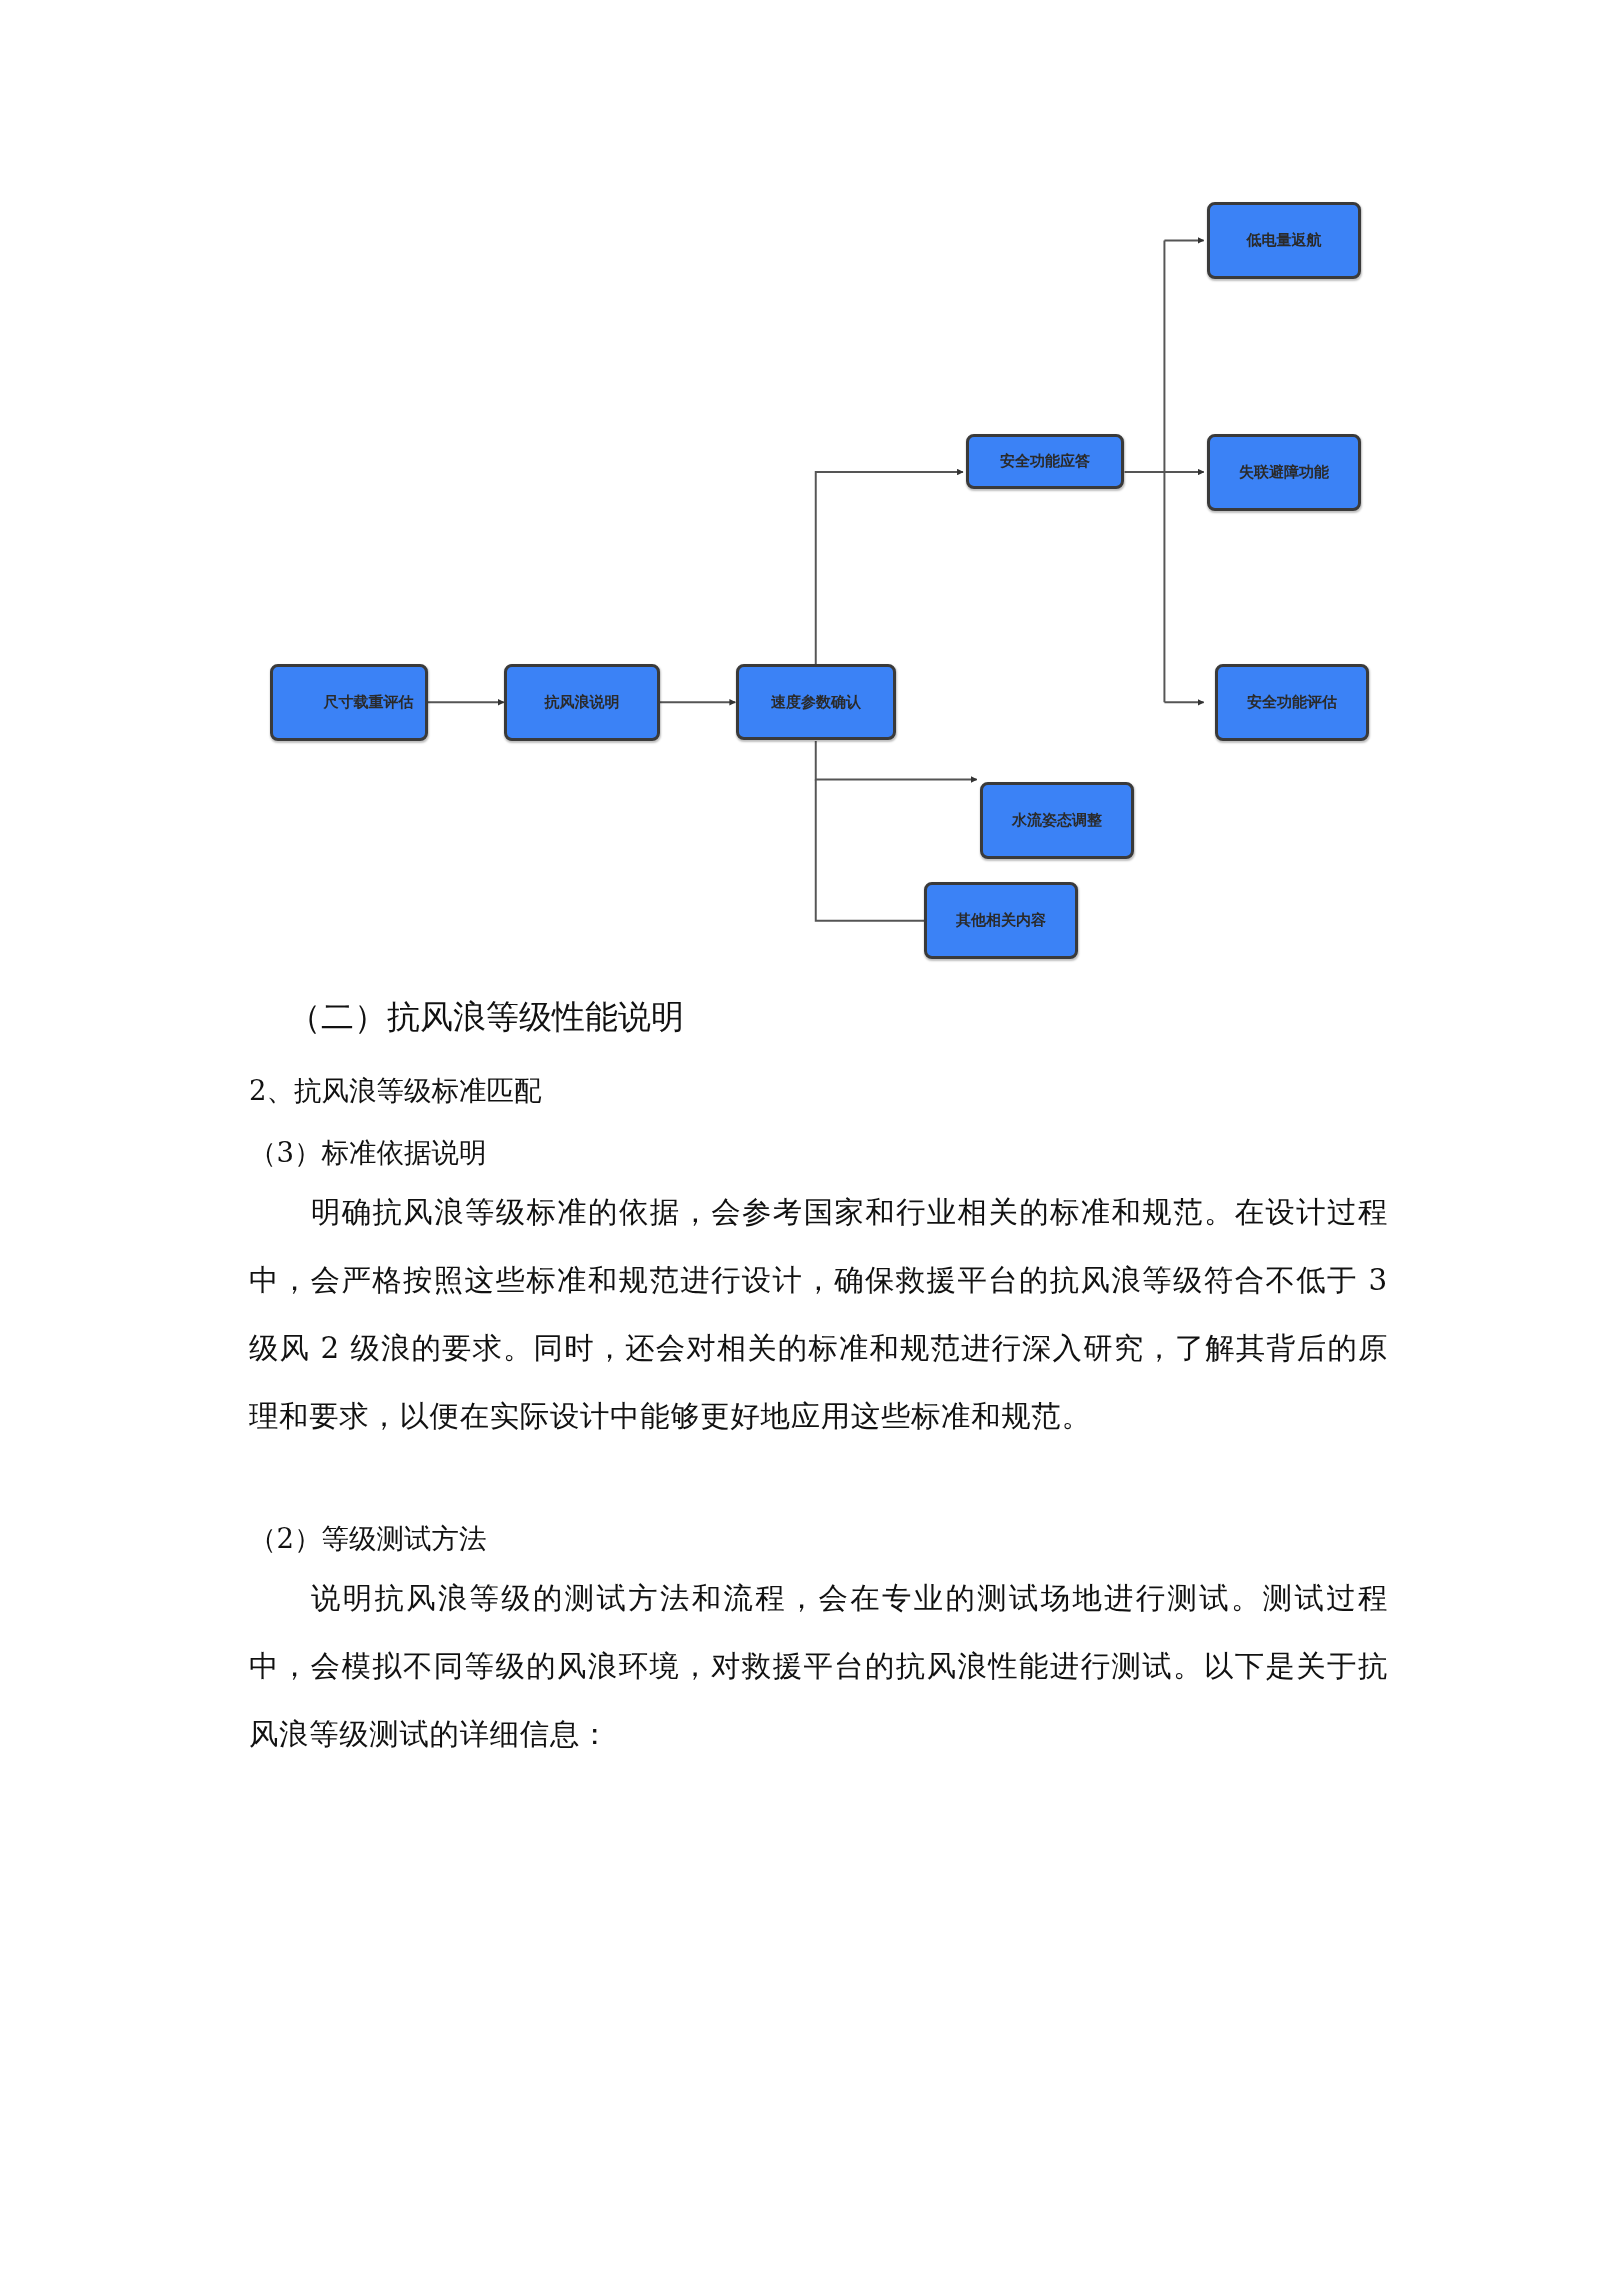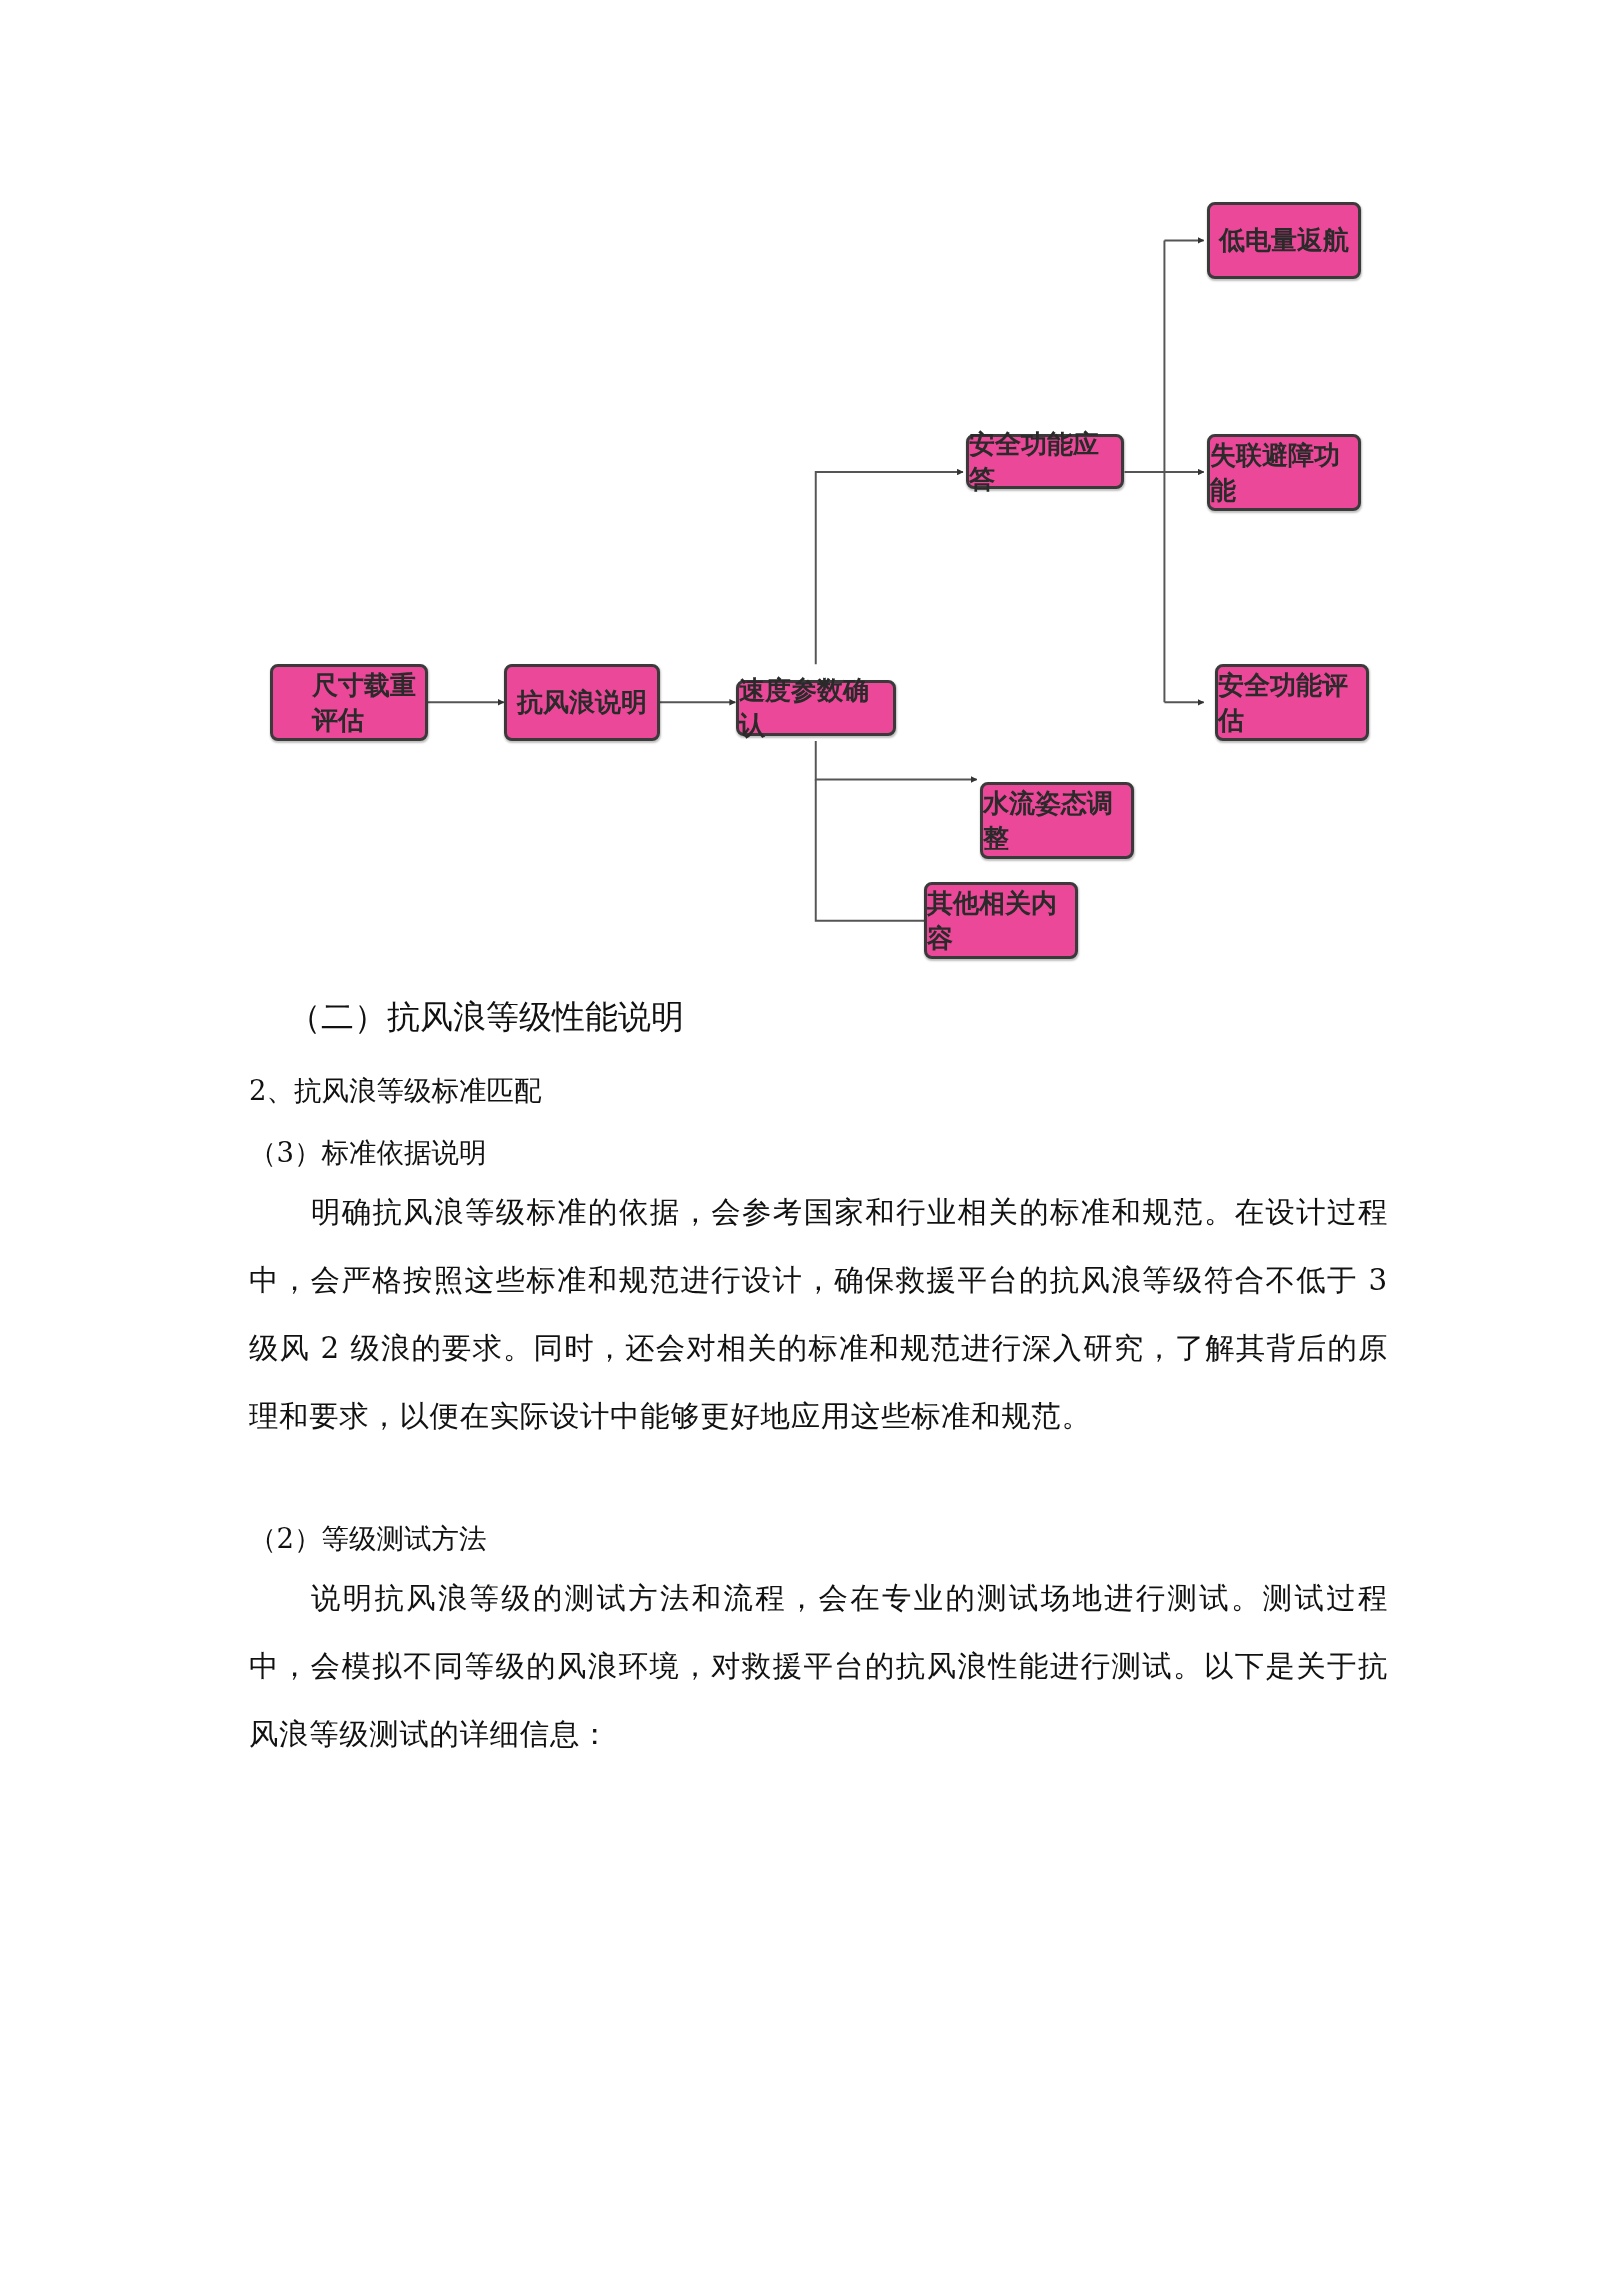--- a/index.html
+++ b/index.html
@@ -1,17 +1,17 @@
 <!DOCTYPE html>
 <html style="font-size:10.5px"><head>
 <meta charset="utf-8">
 <style>
   html, body { margin:0; padding:0; background:#ffffff; }
   body { width:1623px; height:2295px; position:relative; overflow:hidden; font-family:"DejaVu Serif","Liberation Serif",serif; color:#111; }
-  .node { position:absolute; box-sizing:border-box; border:3.9px solid #3a3a3a; border-radius:7.9px; background:#ec4899; display:flex; align-items:center; justify-content:center; font-family:"DejaVu Sans","Liberation Sans",sans-serif; font-weight:bold; font-size:26px; color:#2a2a2a; box-shadow:0.7px 1.3px 2px rgba(0,0,0,0.25); }
+  .node { position:absolute; box-sizing:border-box; border:3.9px solid #3a3a3a; border-radius:7.9px; background:#3b82f6; display:flex; align-items:center; justify-content:center; font-family:"DejaVu Sans","Liberation Sans",sans-serif; font-weight:bold; font-size:15px; color:#2a2a2a; box-shadow:0.7px 1.3px 2px rgba(0,0,0,0.25); }
   svg.edges { position:absolute; left:0; top:0; }
   .h2 { position:absolute; left:249px; top:995px; font-size:33px;margin-left:39px; }
   .h3 { position:absolute; left:249px; top:1073px; font-size:27.5px; }
   .h4 { position:absolute; left:249px; font-size:27.5px; }
   .para { position:absolute; left:249px; width:1139px; font-size:29.4px; line-height:68px; text-indent:62px; text-align:justify; letter-spacing:0.7px; }
 </style>
 </head>
 <body>
 
 <svg class="edges" width="1623" height="982" viewBox="0 0 2481 1500">
@@ -35,21 +35,21 @@
     <line x1="1719" y1="721" x2="1780" y2="721"></line>
     <line x1="1780" y1="367" x2="1780" y2="1073"></line>
     <line x1="1780" y1="367" x2="1840" y2="367" marker-end="url(#arr)"></line>
     <line x1="1780" y1="721" x2="1840" y2="721" marker-end="url(#arr)"></line>
     <line x1="1780" y1="1073" x2="1840" y2="1073" marker-end="url(#arr)"></line>
   </g>
 </svg>
 
 <div class="node" style="left:270px;top:664px;width:158px;height:77px;padding-left:39px;">尺寸载重评估</div>
 <div class="node" style="left:504px;top:664px;width:156px;height:77px;">抗风浪说明</div>
-<div class="node" style="left:736px;top:680px;width:160px;height:56px;font-family:Liberation Mono, monospace;">速度参数确认</div>
+<div class="node" style="left:736px;top:664px;width:160px;height:76px;font-family:Liberation Mono, monospace;">速度参数确认</div>
 <div class="node" style="left:966px;top:434px;width:158px;height:55px;">安全功能应答</div>
 <div class="node" style="left:1207px;top:202px;width:154px;height:77px;">低电量返航</div>
 <div class="node" style="left:1207px;top:434px;width:154px;height:77px;">失联避障功能</div>
 <div class="node" style="left:1207px;top:664px;width:154px;height:77px;margin-left:8px;">安全功能评估</div>
 <div class="node" style="left:980px;top:741px;width:154px;height:77px;margin-top:41px;">水流姿态调整</div>
 <div class="node" style="left:924px;top:882px;width:154px;height:77px;">其他相关内容</div>
 
 <div class="h2">（二）抗风浪等级性能说明</div>
 <div class="h3">2、抗风浪等级标准匹配</div>
 <div class="h4" style="top:1135px;">（3）标准依据说明</div>

